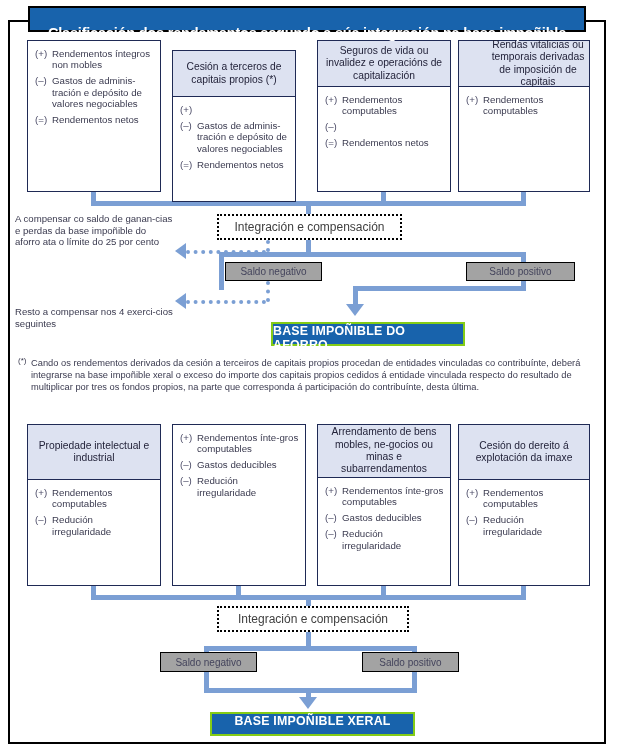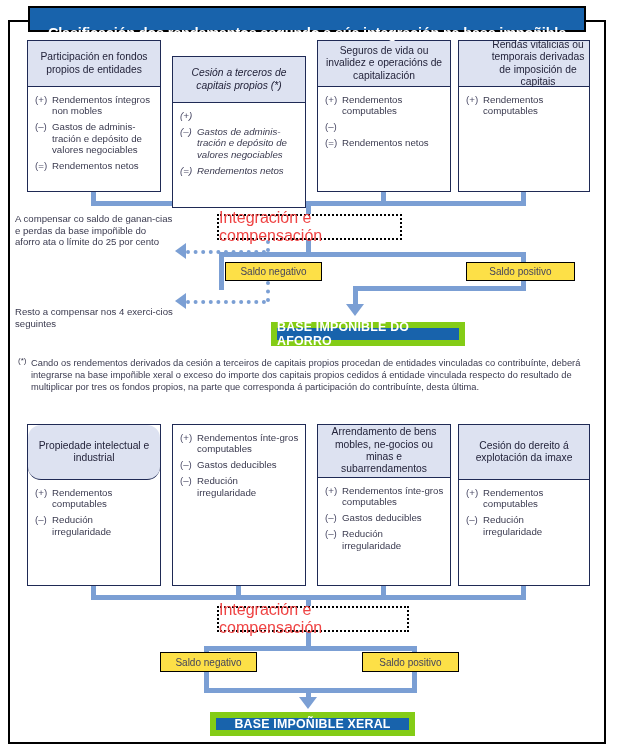--- a/index.html
+++ b/index.html
@@ -40,32 +40,32 @@
         border-top:12px solid #7b9fd4;}
   .arrow-l{position:absolute;width:0;height:0;z-index:3;
         border-top:8px solid transparent;border-bottom:8px solid transparent;
         border-right:11px solid #7b9fd4;}
   .dot-h{position:absolute;height:0;border-top:4px dotted #7b9fd4;z-index:2;}
   .dot-v{position:absolute;width:0;border-left:4px dotted #7b9fd4;z-index:2;}
 
   
   .integ{position:absolute;border:2px dotted #000;background:#fff;
         box-sizing:border-box;display:flex;align-items:center;
-        justify-content:center;font-size:16px;color:#ef4444;z-index:6;}
-
-  
-  .saldo{position:absolute;border:1.3px solid #000;background:#fde047;
+        justify-content:center;font-size:12px;color:#404040;z-index:6;}
+
+  
+  .saldo{position:absolute;border:1.3px solid #000;background:#a3a3a3;
         box-sizing:border-box;display:flex;align-items:center;
         justify-content:center;font-size:10px;color:#44445c;z-index:6;}
 
   
   .result{position:absolute;background:#1863ac;box-sizing:border-box;
-        display:flex;align-items:center;justify-content:center;
+        display:flex;align-items:flex-start;justify-content:center;
         color:#fff;font-size:12.4px;font-weight:bold;letter-spacing:0.2px;
-        z-index:7;border:6px solid #84cc16;}
+        z-index:7;border:2px solid #84cc16;}
 
   
   .note{position:absolute;font-size:9.6px;line-height:11.6px;
         color:#3a3a4f;z-index:5;}
 
   
   #footnote{position:absolute;left:18px;top:357px;width:566px;
         font-size:9.3px;line-height:12.2px;color:#3a3a4f;z-index:5;
         display:flex;}
   #footnote .mk{width:13px;flex:0 0 13px;font-size:8px;
@@ -74,38 +74,37 @@
 </head>
 <body>
 
 <div id="frame"></div>
 
 <div id="title-banner">
   <span>Clasificación dos rendementos segundo a súa integración na base impoñible</span>
 </div>
 
 <div class="card" style="left:27px;top:40px;width:134px;height:152px;">
-  <div class="hd" style="height:46px;">Participación en fondos propios de entidades</div>
   <div class="bd">
     <div class="row">
       <span class="sg">(+)</span>
       <span class="tx">Rendementos íntegros non mobles</span>
     </div>
     <div class="row">
       <span class="sg">(–)</span>
       <span class="tx">Gastos de adminis-tración e depósito de valores negociables</span>
     </div>
     <div class="row">
       <span class="sg">(=)</span>
       <span class="tx">Rendementos netos</span>
     </div>
   </div>
 </div>
 
-<div class="card" style="left:172px;top:56px;width:134px;height:152px;font-style:italic;">
+<div class="card" style="left:172px;top:50px;width:124px;height:152px;">
   <div class="hd" style="height:46px;">Cesión a terceros de capitais propios (*)</div>
   <div class="bd">
     <div class="row">
       <span class="sg">(+)</span>
     </div>
     <div class="row">
       <span class="sg">(–)</span>
       <span class="tx">Gastos de adminis-tración e depósito de valores negociables</span>
     </div>
     <div class="row">
@@ -181,21 +180,21 @@
 <div class="result" style="left:271px;top:322px;width:194px;height:24px;">
   <span>BASE IMPOÑIBLE DO AFORRO</span>
 </div>
 
 <div id="footnote">
   <span class="mk">(*)</span>
   <span>Cando os rendementos derivados da cesión a terceiros de capitais propios procedan de entidades vinculadas co contribuínte, deberá integrarse na base impoñible xeral o exceso do importe dos capitais propios cedidos á entidade vinculada respecto do resultado de multiplicar por tres os fondos propios, na parte que corresponda á participación do contribuínte, desta última.</span>
 </div>
 
 <div class="card" style="left:27px;top:424px;width:134px;height:162px;">
-  <div class="hd" style="height:55px;border-radius:13px;">Propiedade intelectual e industrial</div>
+  <div class="hd" style="height:55px;">Propiedade intelectual e industrial</div>
   <div class="bd">
     <div class="row">
       <span class="sg">(+)</span>
       <span class="tx">Rendementos computables</span>
     </div>
     <div class="row">
       <span class="sg">(–)</span>
       <span class="tx">Redución irregularidade</span>
     </div>
   </div>

